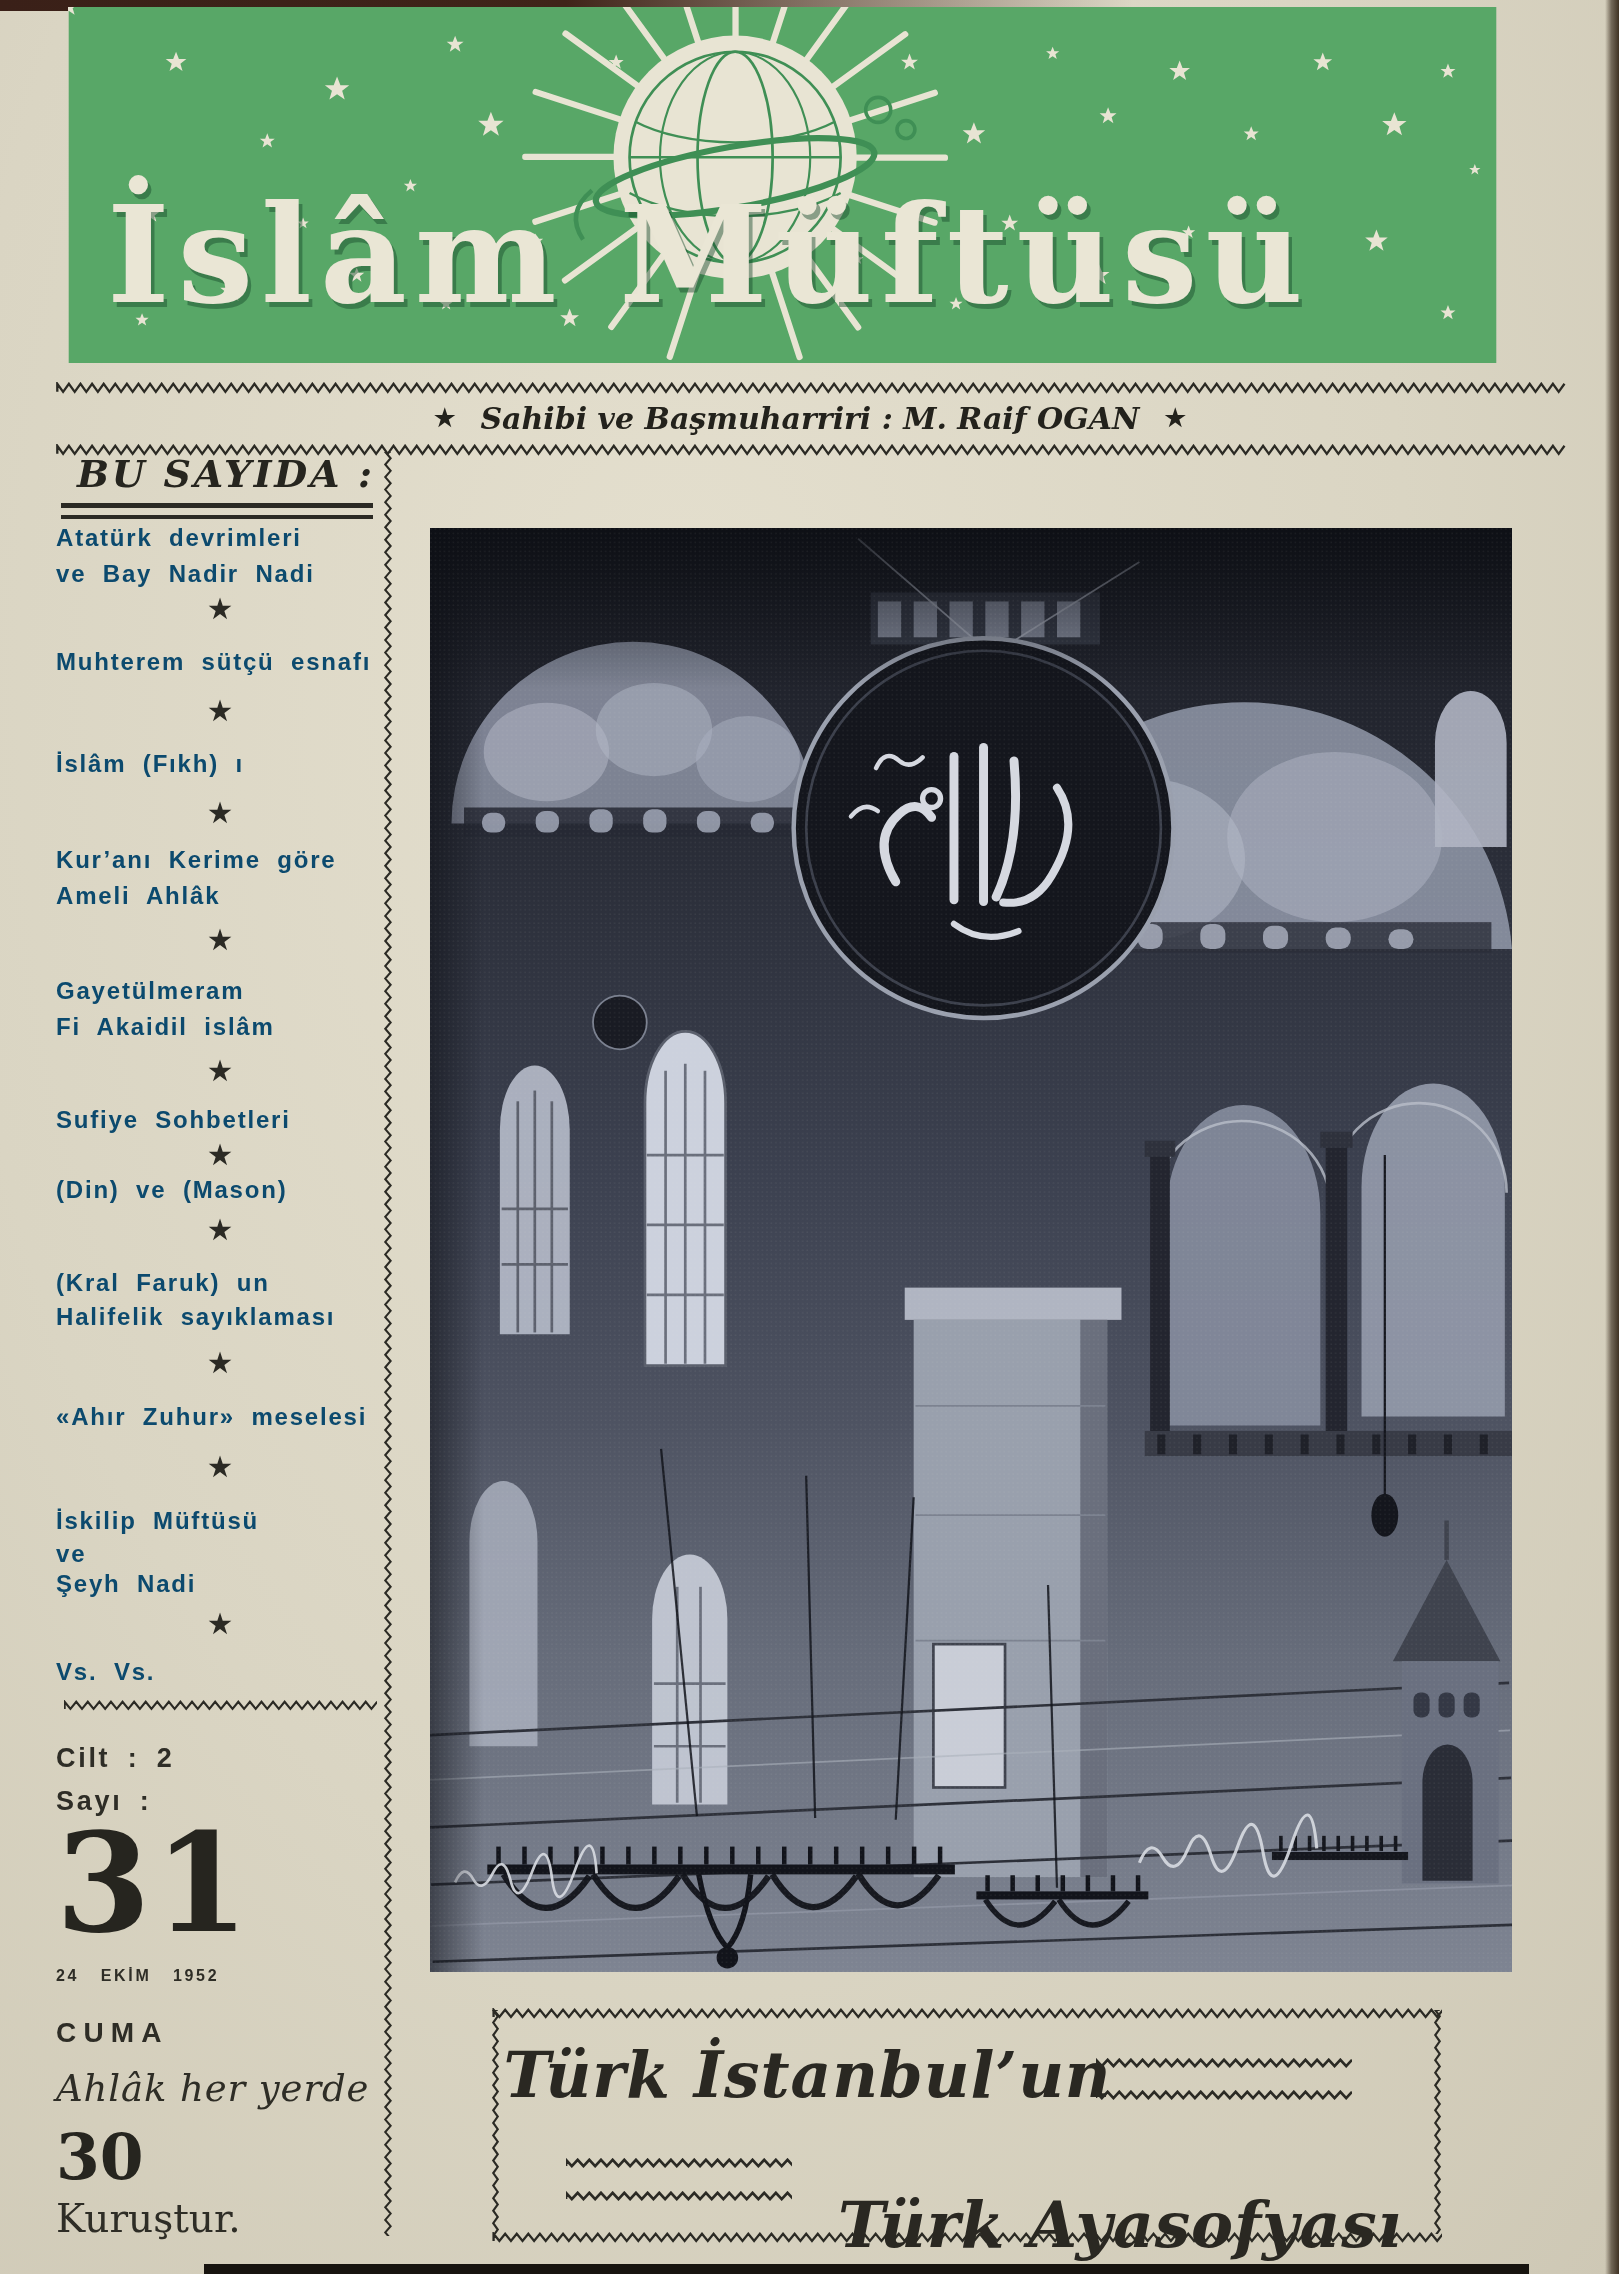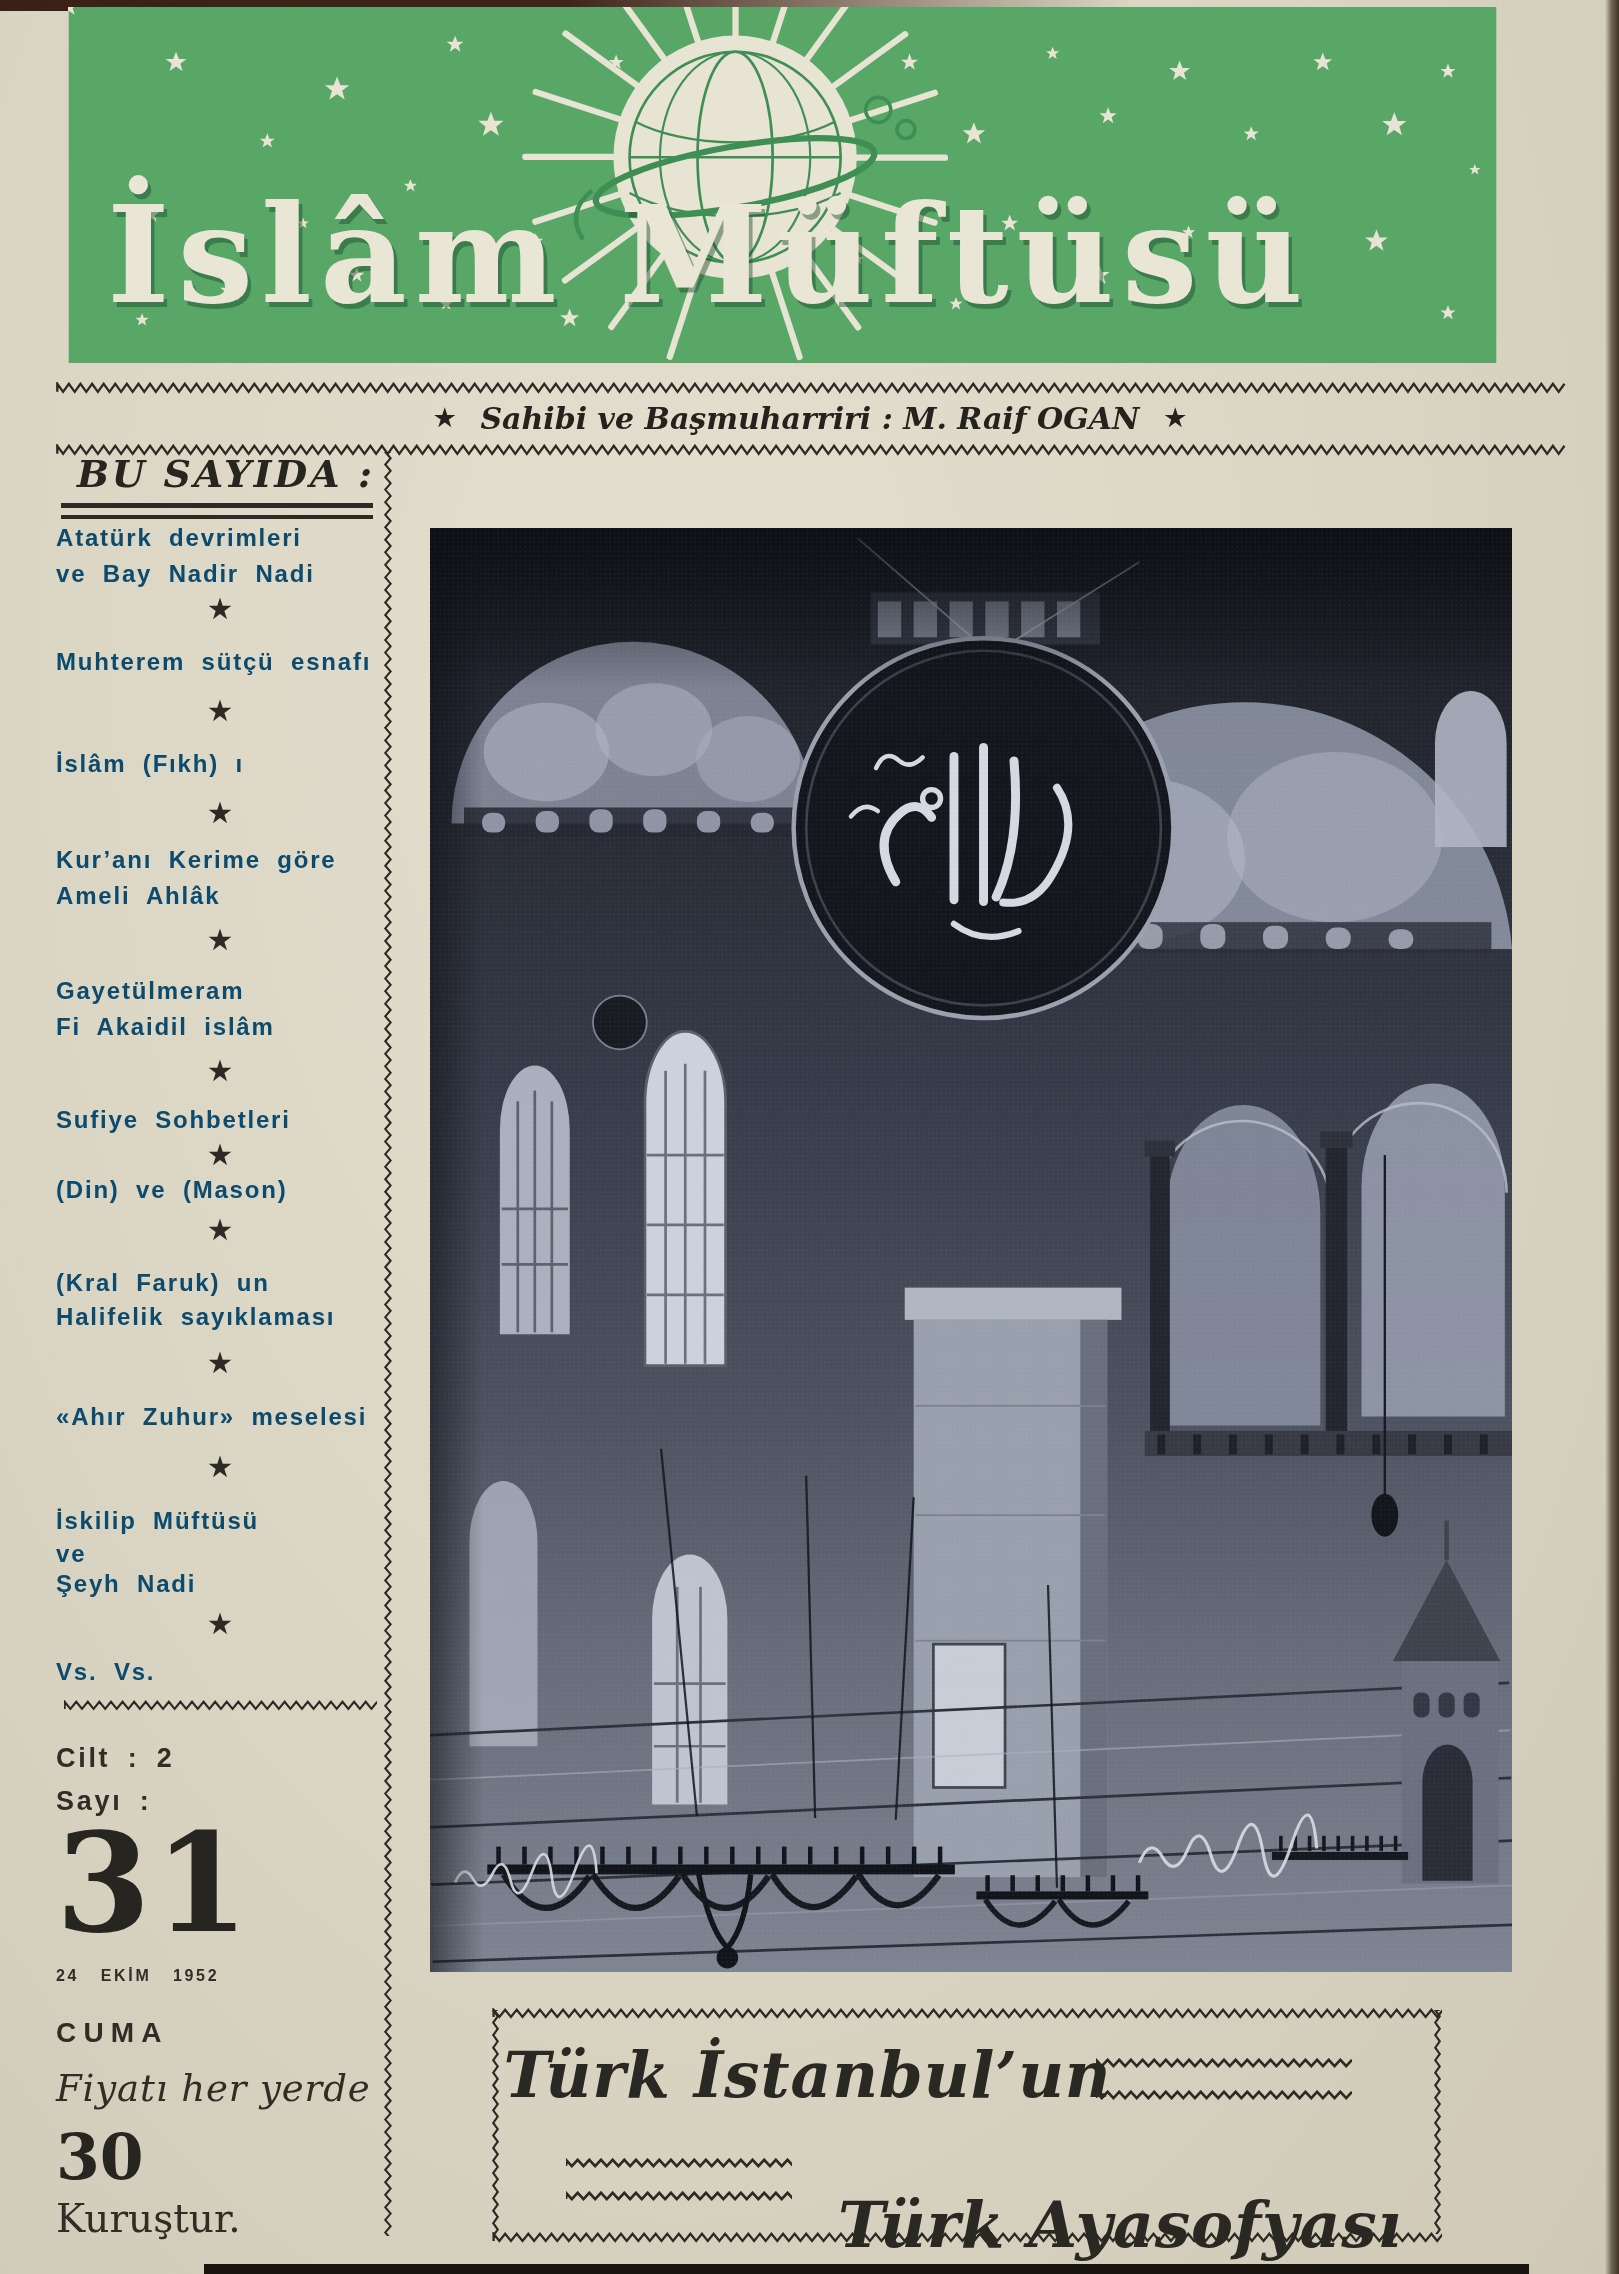--- a/index.html
+++ b/index.html
@@ -215,21 +215,21 @@
     <svg width="313" height="10.7" style="display: block;" viewBox="0 0 350 12">
       <path d="M0 10 L0 2 L6.5 10 L13 2 L19.5 10 L26 2 L32.5 10 L39 2 L45.5 10 L52 2 L58.5 10 L65 2 L71.5 10 L78 2 L84.5 10 L91 2 L97.5 10 L104 2 L110.5 10 L117 2 L123.5 10 L130 2 L136.5 10 L143 2 L149.5 10 L156 2 L162.5 10 L169 2 L175.5 10 L182 2 L188.5 10 L195 2 L201.5 10 L208 2 L214.5 10 L221 2 L227.5 10 L234 2 L240.5 10 L247 2 L253.5 10 L260 2 L266.5 10 L273 2 L279.5 10 L286 2 L292.5 10 L299 2 L305.5 10 L312 2 L318.5 10 L325 2 L331.5 10 L338 2 L344.5 10 L351 2" fill="none" stroke="#2b2a24" stroke-width="2.4"></path>
     </svg>
   </div>
 
 <div class="abs iss lab" style="top:1743px">Cilt : 2</div>
 <div class="abs iss lab" style="top:1786px">Sayı :</div>
 <div class="abs iss num31" style="top:1816px">31</div>
 <div class="abs iss date" style="top:1967px">24 EKİM 1952</div>
 <div class="abs iss day" style="top:2017px">CUMA</div>
-<div class="abs iss price-pre" style="top:2067px">Fiyatı her yerde</div>
+<div class="abs iss price-pre" style="top:2067px">Ahlâk her yerde</div>
 <div class="abs iss num30" style="top:2112px">30</div>
 <div class="abs iss price-suf" style="top:2196px">Kuruştur.</div>
 
 <div class="zz" style="left:383px;top:452px;width:9.9px;height:1784px;">
     <svg width="9.9" height="1784" style="display: block;" viewBox="0 0 11 1992">
       <path d="M8.5 0 L2.5 0 L8.5 7 L2.5 14 L8.5 21 L2.5 28 L8.5 35 L2.5 42 L8.5 49 L2.5 56 L8.5 63 L2.5 70 L8.5 77 L2.5 84 L8.5 91 L2.5 98 L8.5 105 L2.5 112 L8.5 119 L2.5 126 L8.5 133 L2.5 140 L8.5 147 L2.5 154 L8.5 161 L2.5 168 L8.5 175 L2.5 182 L8.5 189 L2.5 196 L8.5 203 L2.5 210 L8.5 217 L2.5 224 L8.5 231 L2.5 238 L8.5 245 L2.5 252 L8.5 259 L2.5 266 L8.5 273 L2.5 280 L8.5 287 L2.5 294 L8.5 301 L2.5 308 L8.5 315 L2.5 322 L8.5 329 L2.5 336 L8.5 343 L2.5 350 L8.5 357 L2.5 364 L8.5 371 L2.5 378 L8.5 385 L2.5 392 L8.5 399 L2.5 406 L8.5 413 L2.5 420 L8.5 427 L2.5 434 L8.5 441 L2.5 448 L8.5 455 L2.5 462 L8.5 469 L2.5 476 L8.5 483 L2.5 490 L8.5 497 L2.5 504 L8.5 511 L2.5 518 L8.5 525 L2.5 532 L8.5 539 L2.5 546 L8.5 553 L2.5 560 L8.5 567 L2.5 574 L8.5 581 L2.5 588 L8.5 595 L2.5 602 L8.5 609 L2.5 616 L8.5 623 L2.5 630 L8.5 637 L2.5 644 L8.5 651 L2.5 658 L8.5 665 L2.5 672 L8.5 679 L2.5 686 L8.5 693 L2.5 700 L8.5 707 L2.5 714 L8.5 721 L2.5 728 L8.5 735 L2.5 742 L8.5 749 L2.5 756 L8.5 763 L2.5 770 L8.5 777 L2.5 784 L8.5 791 L2.5 798 L8.5 805 L2.5 812 L8.5 819 L2.5 826 L8.5 833 L2.5 840 L8.5 847 L2.5 854 L8.5 861 L2.5 868 L8.5 875 L2.5 882 L8.5 889 L2.5 896 L8.5 903 L2.5 910 L8.5 917 L2.5 924 L8.5 931 L2.5 938 L8.5 945 L2.5 952 L8.5 959 L2.5 966 L8.5 973 L2.5 980 L8.5 987 L2.5 994 L8.5 1001 L2.5 1008 L8.5 1015 L2.5 1022 L8.5 1029 L2.5 1036 L8.5 1043 L2.5 1050 L8.5 1057 L2.5 1064 L8.5 1071 L2.5 1078 L8.5 1085 L2.5 1092 L8.5 1099 L2.5 1106 L8.5 1113 L2.5 1120 L8.5 1127 L2.5 1134 L8.5 1141 L2.5 1148 L8.5 1155 L2.5 1162 L8.5 1169 L2.5 1176 L8.5 1183 L2.5 1190 L8.5 1197 L2.5 1204 L8.5 1211 L2.5 1218 L8.5 1225 L2.5 1232 L8.5 1239 L2.5 1246 L8.5 1253 L2.5 1260 L8.5 1267 L2.5 1274 L8.5 1281 L2.5 1288 L8.5 1295 L2.5 1302 L8.5 1309 L2.5 1316 L8.5 1323 L2.5 1330 L8.5 1337 L2.5 1344 L8.5 1351 L2.5 1358 L8.5 1365 L2.5 1372 L8.5 1379 L2.5 1386 L8.5 1393 L2.5 1400 L8.5 1407 L2.5 1414 L8.5 1421 L2.5 1428 L8.5 1435 L2.5 1442 L8.5 1449 L2.5 1456 L8.5 1463 L2.5 1470 L8.5 1477 L2.5 1484 L8.5 1491 L2.5 1498 L8.5 1505 L2.5 1512 L8.5 1519 L2.5 1526 L8.5 1533 L2.5 1540 L8.5 1547 L2.5 1554 L8.5 1561 L2.5 1568 L8.5 1575 L2.5 1582 L8.5 1589 L2.5 1596 L8.5 1603 L2.5 1610 L8.5 1617 L2.5 1624 L8.5 1631 L2.5 1638 L8.5 1645 L2.5 1652 L8.5 1659 L2.5 1666 L8.5 1673 L2.5 1680 L8.5 1687 L2.5 1694 L8.5 1701 L2.5 1708 L8.5 1715 L2.5 1722 L8.5 1729 L2.5 1736 L8.5 1743 L2.5 1750 L8.5 1757 L2.5 1764 L8.5 1771 L2.5 1778 L8.5 1785 L2.5 1792 L8.5 1799 L2.5 1806 L8.5 1813 L2.5 1820 L8.5 1827 L2.5 1834 L8.5 1841 L2.5 1848 L8.5 1855 L2.5 1862 L8.5 1869 L2.5 1876 L8.5 1883 L2.5 1890 L8.5 1897 L2.5 1904 L8.5 1911 L2.5 1918 L8.5 1925 L2.5 1932 L8.5 1939 L2.5 1946 L8.5 1953 L2.5 1960 L8.5 1967 L2.5 1974 L8.5 1981 L2.5 1988 L8.5 1995" fill="none" stroke="#2b2a24" stroke-width="2.3"></path>
     </svg>
   </div>
 
 <div class="abs photo">

